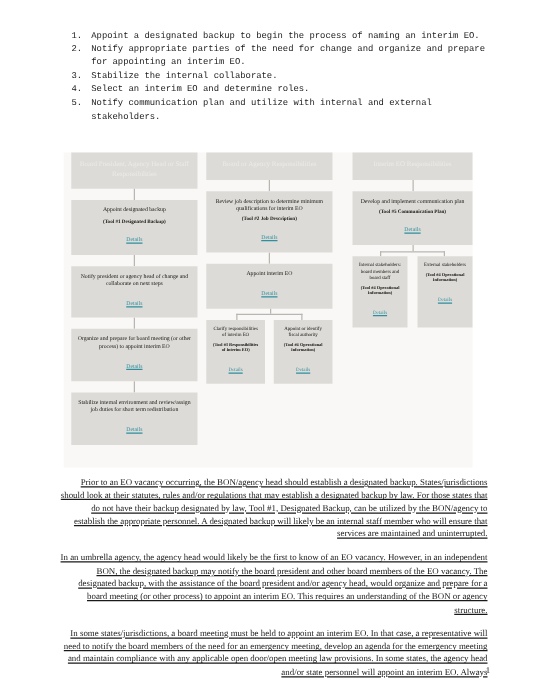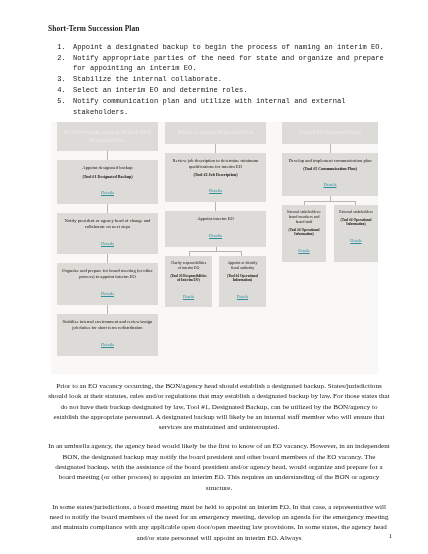--- a/index.html
+++ b/index.html
@@ -148,39 +148,39 @@
   .body-text {
     position: absolute;
     left: 48px;
     top: 381px;
     width: 342px;
     font-size: 7.1px;
     line-height: 1.45;
   }
   .body-text p {
     margin: 0 0 9px 0;
-    text-align: center;
+    text-align: right;
+    text-decoration: underline;
   }
   .page-number {
     position: absolute;
     right: 36px;
     bottom: 14px;
     font-size: 7px;
   }
 </style>
 </head>
 <body>
 
 <div class="page">
 
   <div class="content">
-    <h1 class="doc-title">Short-Term Succession Plan</h1>
     <ol class="goals">
       <li>Appoint a designated backup to begin the process of naming an interim EO.</li>
-      <li>Notify appropriate parties of the need for state and organize and prepare for appointing an interim EO.</li>
+      <li>Notify appropriate parties of the need for change and organize and prepare for appointing an interim EO.</li>
       <li>Stabilize the internal collaborate.</li>
       <li>Select an interim EO and determine roles.</li>
       <li>Notify communication plan and utilize with internal and external stakeholders.</li>
     </ol>
   </div>
 
   <div class="diagram">
 
     <div class="col col-1">
       <div class="header-node">Board President, Agency Head or Staff Responsibilities</div>

